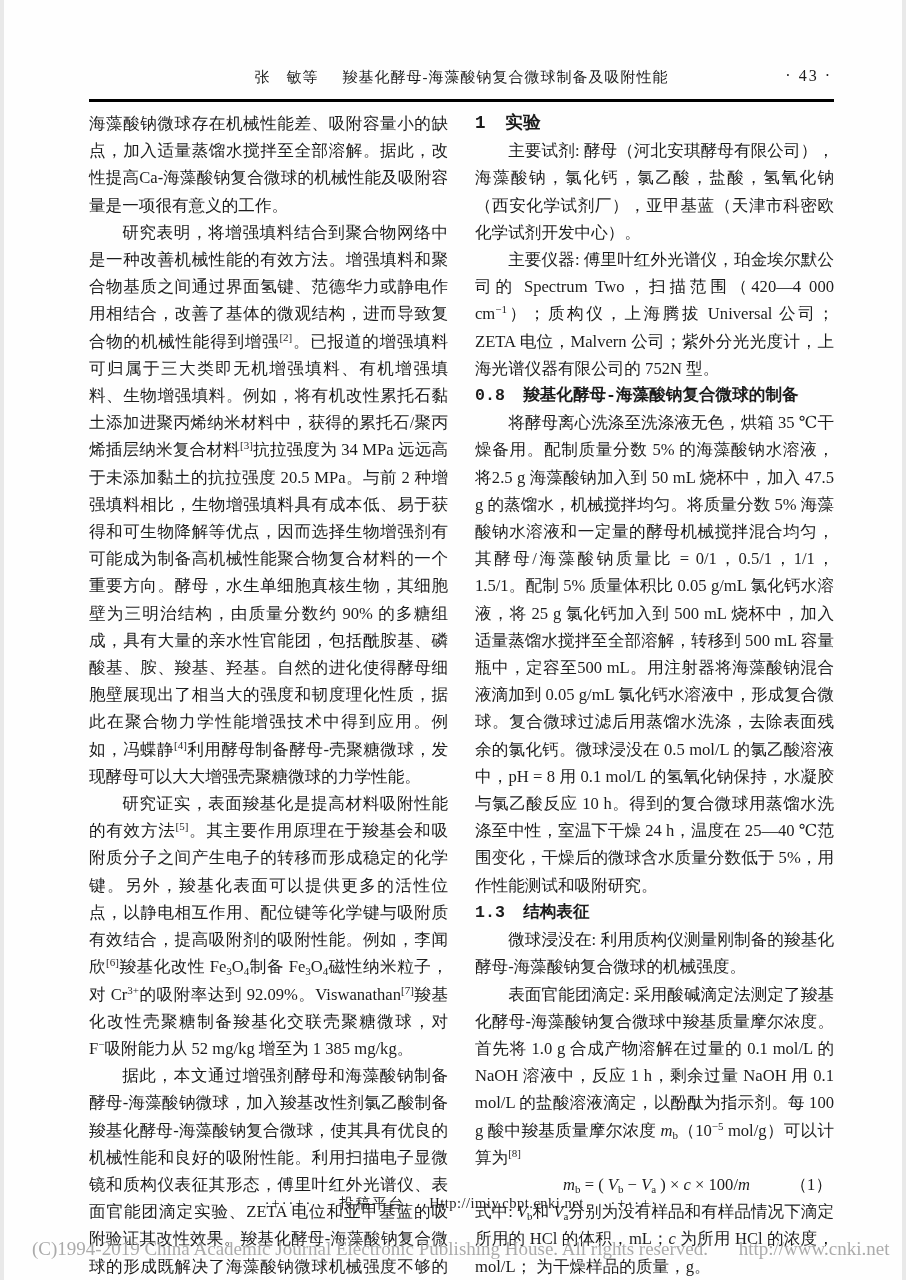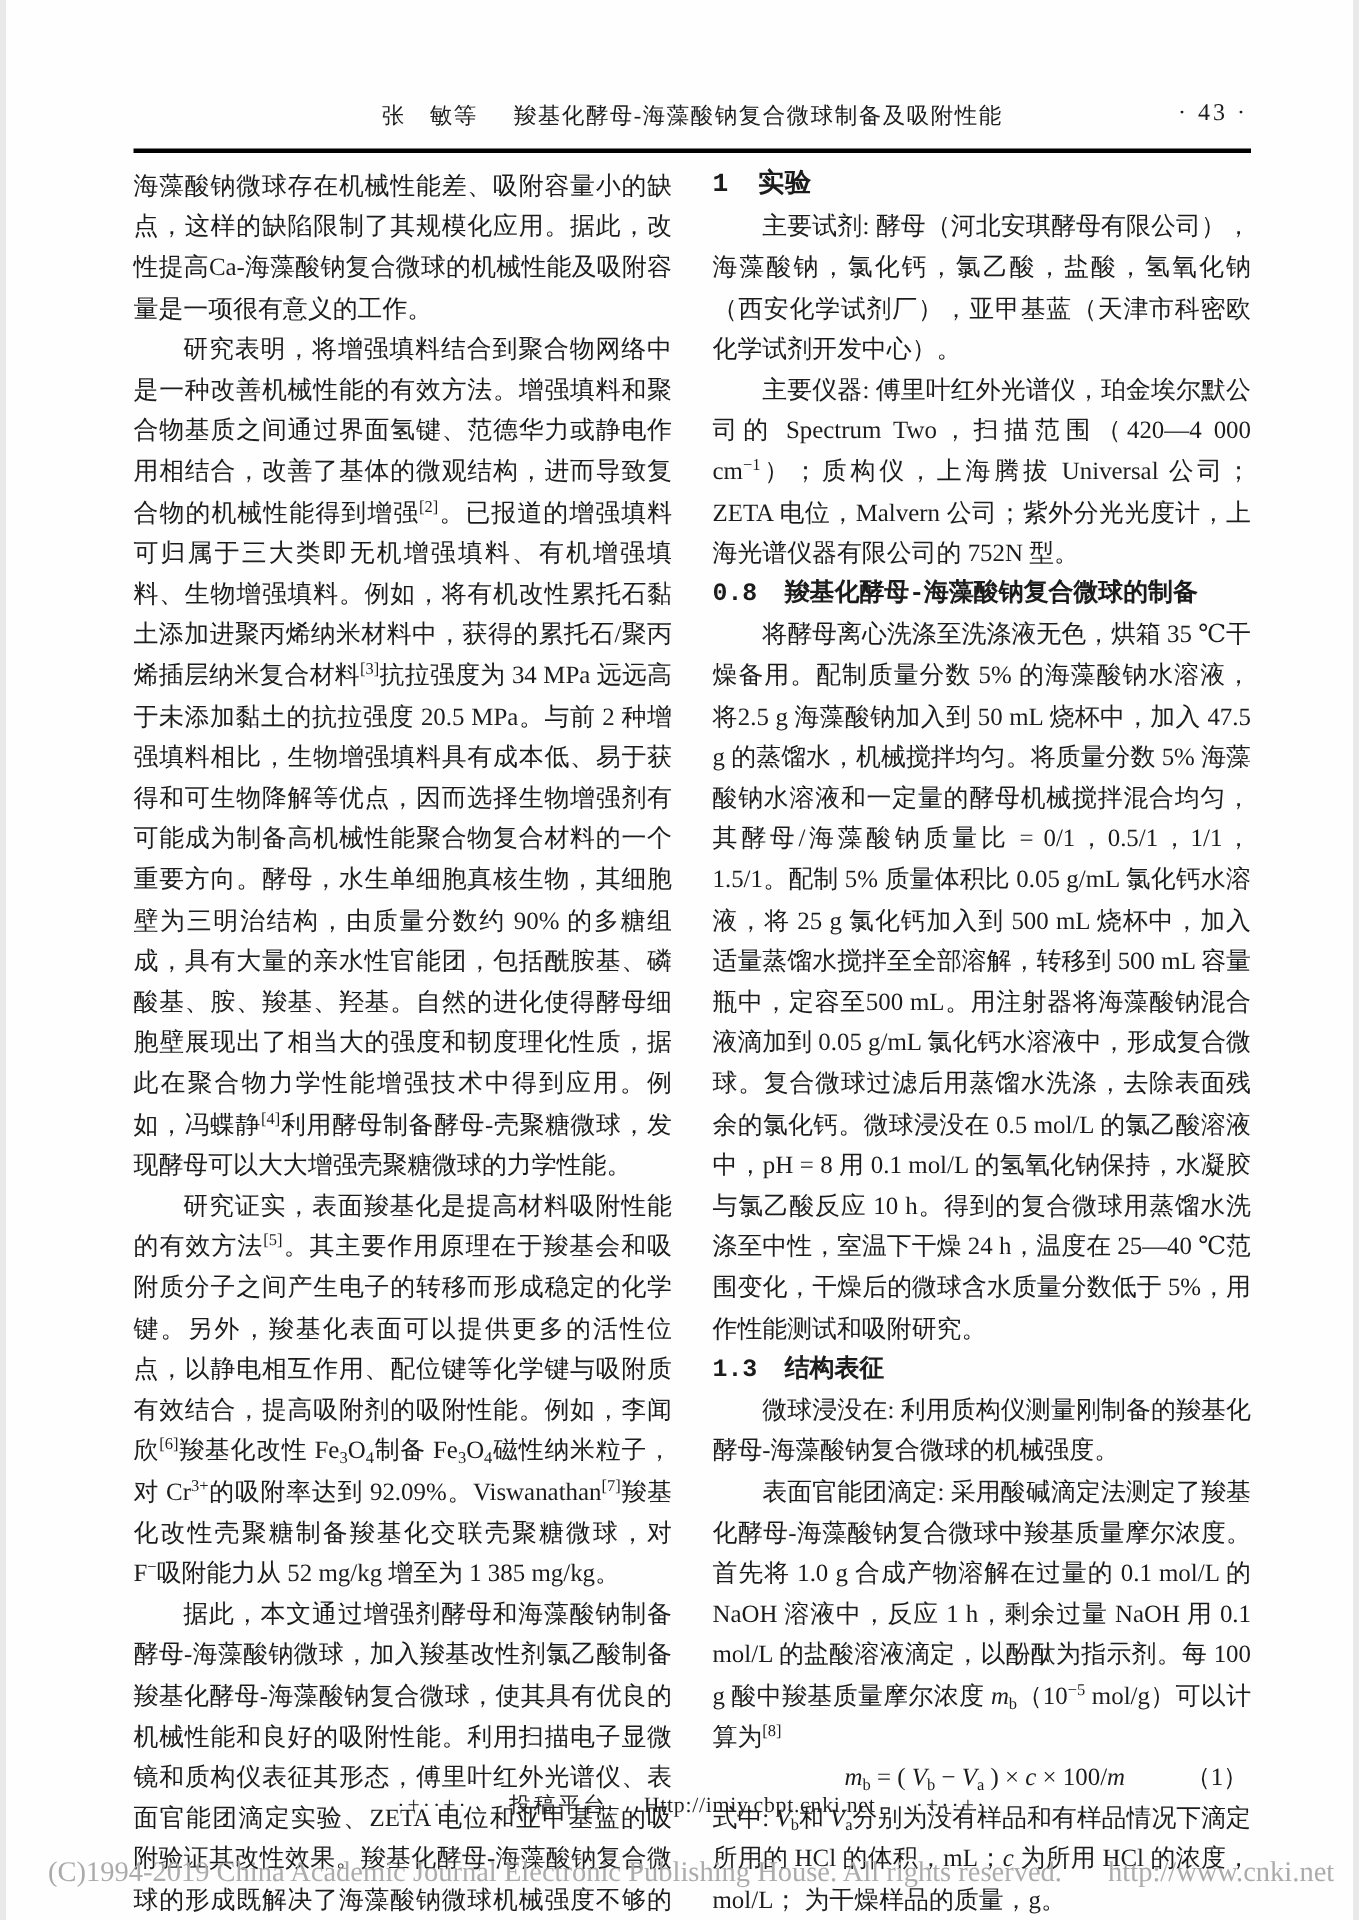--- a/index.html
+++ b/index.html
@@ -79,21 +79,21 @@
     <div class="header-center">
       <span class="header-authors">张　敏等</span><span>羧基化酵母-海藻酸钠复合微球制备及吸附性能</span>
     </div>
     <span class="header-pagenum">· 43 ·</span>
   </div>
 
   <div class="header-rule"></div>
 
   <div class="columns">
     <div class="col">
-        <div class="blk p">海藻酸钠微球存在机械性能差、吸附容量小的缺点，这样的缺陷限制了其规模化应用。据此，改性提高Ca-海藻酸钠复合微球的机械性能及吸附容量是一项很有意义的工作。</div>
+        <div class="blk p">海藻酸钠微球存在机械性能差、吸附容量小的缺点，加入适量蒸馏水搅拌至全部溶解。据此，改性提高Ca-海藻酸钠复合微球的机械性能及吸附容量是一项很有意义的工作。</div>
         <div class="blk p indent">研究表明，将增强填料结合到聚合物网络中是一种改善机械性能的有效方法。增强填料和聚合物基质之间通过界面氢键、范德华力或静电作用相结合，改善了基体的微观结构，进而导致复合物的机械性能得到增强<sup>[2]</sup>。已报道的增强填料可归属于三大类即无机增强填料、有机增强填料、生物增强填料。例如，将有机改性累托石黏土添加进聚丙烯纳米材料中，获得的累托石/聚丙烯插层纳米复合材料<sup>[3]</sup>抗拉强度为 34 MPa 远远高于未添加黏土的抗拉强度 20.5 MPa。与前 2 种增强填料相比，生物增强填料具有成本低、易于获得和可生物降解等优点，因而选择生物增强剂有可能成为制备高机械性能聚合物复合材料的一个重要方向。酵母，水生单细胞真核生物，其细胞壁为三明治结构，由质量分数约 90% 的多糖组成，具有大量的亲水性官能团，包括酰胺基、磷酸基、胺、羧基、羟基。自然的进化使得酵母细胞壁展现出了相当大的强度和韧度理化性质，据此在聚合物力学性能增强技术中得到应用。例如，冯蝶静<sup>[4]</sup>利用酵母制备酵母-壳聚糖微球，发现酵母可以大大增强壳聚糖微球的力学性能。</div>
         <div class="blk p indent">研究证实，表面羧基化是提高材料吸附性能的有效方法<sup>[5]</sup>。其主要作用原理在于羧基会和吸附质分子之间产生电子的转移而形成稳定的化学键。另外，羧基化表面可以提供更多的活性位点，以静电相互作用、配位键等化学键与吸附质有效结合，提高吸附剂的吸附性能。例如，李闻欣<sup>[6]</sup>羧基化改性 Fe<sub>3</sub>O<sub>4</sub>制备 Fe<sub>3</sub>O<sub>4</sub>磁性纳米粒子，对 Cr<sup>3+</sup>的吸附率达到 92.09%。Viswanathan<sup>[7]</sup>羧基化改性壳聚糖制备羧基化交联壳聚糖微球，对 F<sup>−</sup>吸附能力从 52 mg/kg 增至为 1 385 mg/kg。</div>
         <div class="blk p indent">据此，本文通过增强剂酵母和海藻酸钠制备酵母-海藻酸钠微球，加入羧基改性剂氯乙酸制备羧基化酵母-海藻酸钠复合微球，使其具有优良的机械性能和良好的吸附性能。利用扫描电子显微镜和质构仪表征其形态，傅里叶红外光谱仪、表面官能团滴定实验、ZETA 电位和亚甲基蓝的吸附验证其改性效果。羧基化酵母-海藻酸钠复合微球的形成既解决了海藻酸钠微球机械强度不够的问题，又增加了微球的吸附性能，以期为水处理提供一种潜在的吸附材料。</div>
       </div>
     <div class="col">
         <div class="blk h1"><span class="hnum">1</span><span>实验</span></div>
         <div class="blk p indent">主要试剂: 酵母（河北安琪酵母有限公司），海藻酸钠，氯化钙，氯乙酸，盐酸，氢氧化钠（西安化学试剂厂），亚甲基蓝（天津市科密欧化学试剂开发中心）。</div>
         <div class="blk p indent">主要仪器: 傅里叶红外光谱仪，珀金埃尔默公司的 Spectrum Two，扫描范围（420—4 000 cm<sup>−1</sup>）；质构仪，上海腾拔 Universal 公司；ZETA 电位，Malvern 公司；紫外分光光度计，上海光谱仪器有限公司的 752N 型。</div>
         <div class="blk h2"><span class="hnum">0.8</span><span>羧基化酵母-海藻酸钠复合微球的制备</span></div>
         <div class="blk p indent">将酵母离心洗涤至洗涤液无色，烘箱 35 ℃干燥备用。配制质量分数 5% 的海藻酸钠水溶液，将2.5 g 海藻酸钠加入到 50 mL 烧杯中，加入 47.5 g 的蒸馏水，机械搅拌均匀。将质量分数 5% 海藻酸钠水溶液和一定量的酵母机械搅拌混合均匀，其酵母/海藻酸钠质量比 = 0/1，0.5/1，1/1，1.5/1。配制 5% 质量体积比 0.05 g/mL 氯化钙水溶液，将 25 g 氯化钙加入到 500 mL 烧杯中，加入适量蒸馏水搅拌至全部溶解，转移到 500 mL 容量瓶中，定容至500 mL。用注射器将海藻酸钠混合液滴加到 0.05 g/mL 氯化钙水溶液中，形成复合微球。复合微球过滤后用蒸馏水洗涤，去除表面残余的氯化钙。微球浸没在 0.5 mol/L 的氯乙酸溶液中，pH = 8 用 0.1 mol/L 的氢氧化钠保持，水凝胶与氯乙酸反应 10 h。得到的复合微球用蒸馏水洗涤至中性，室温下干燥 24 h，温度在 25—40 ℃范围变化，干燥后的微球含水质量分数低于 5%，用作性能测试和吸附研究。</div>

